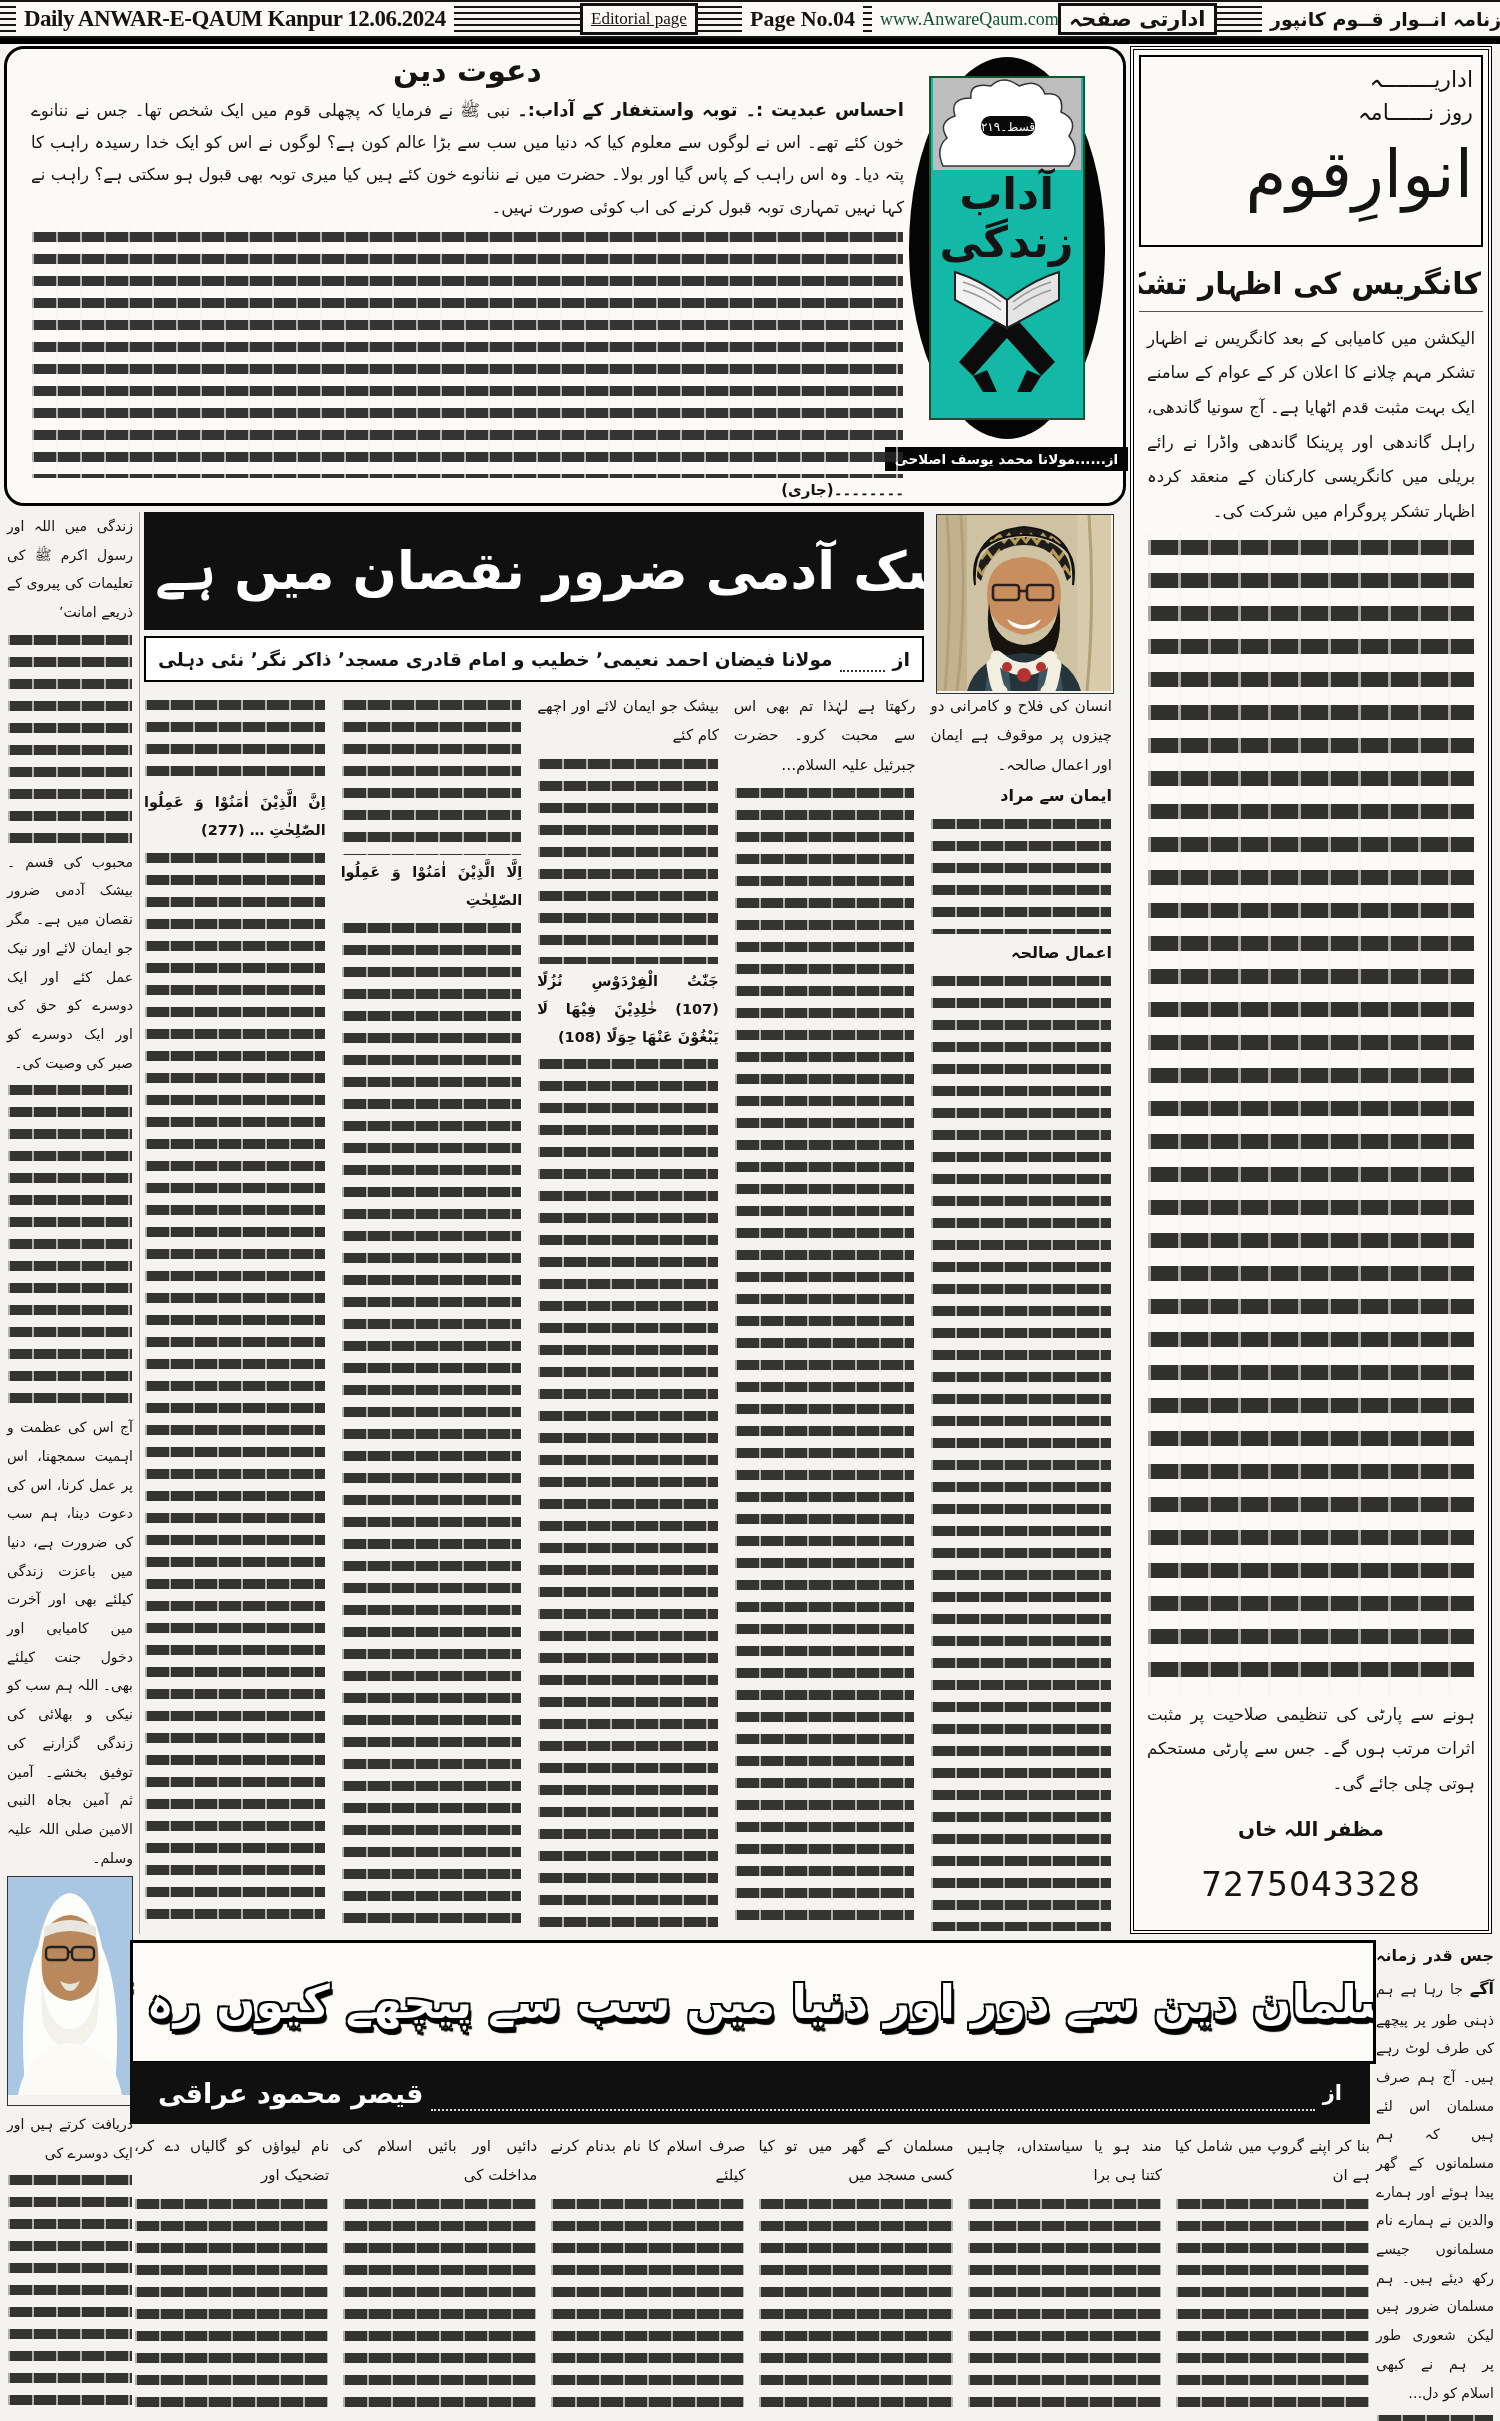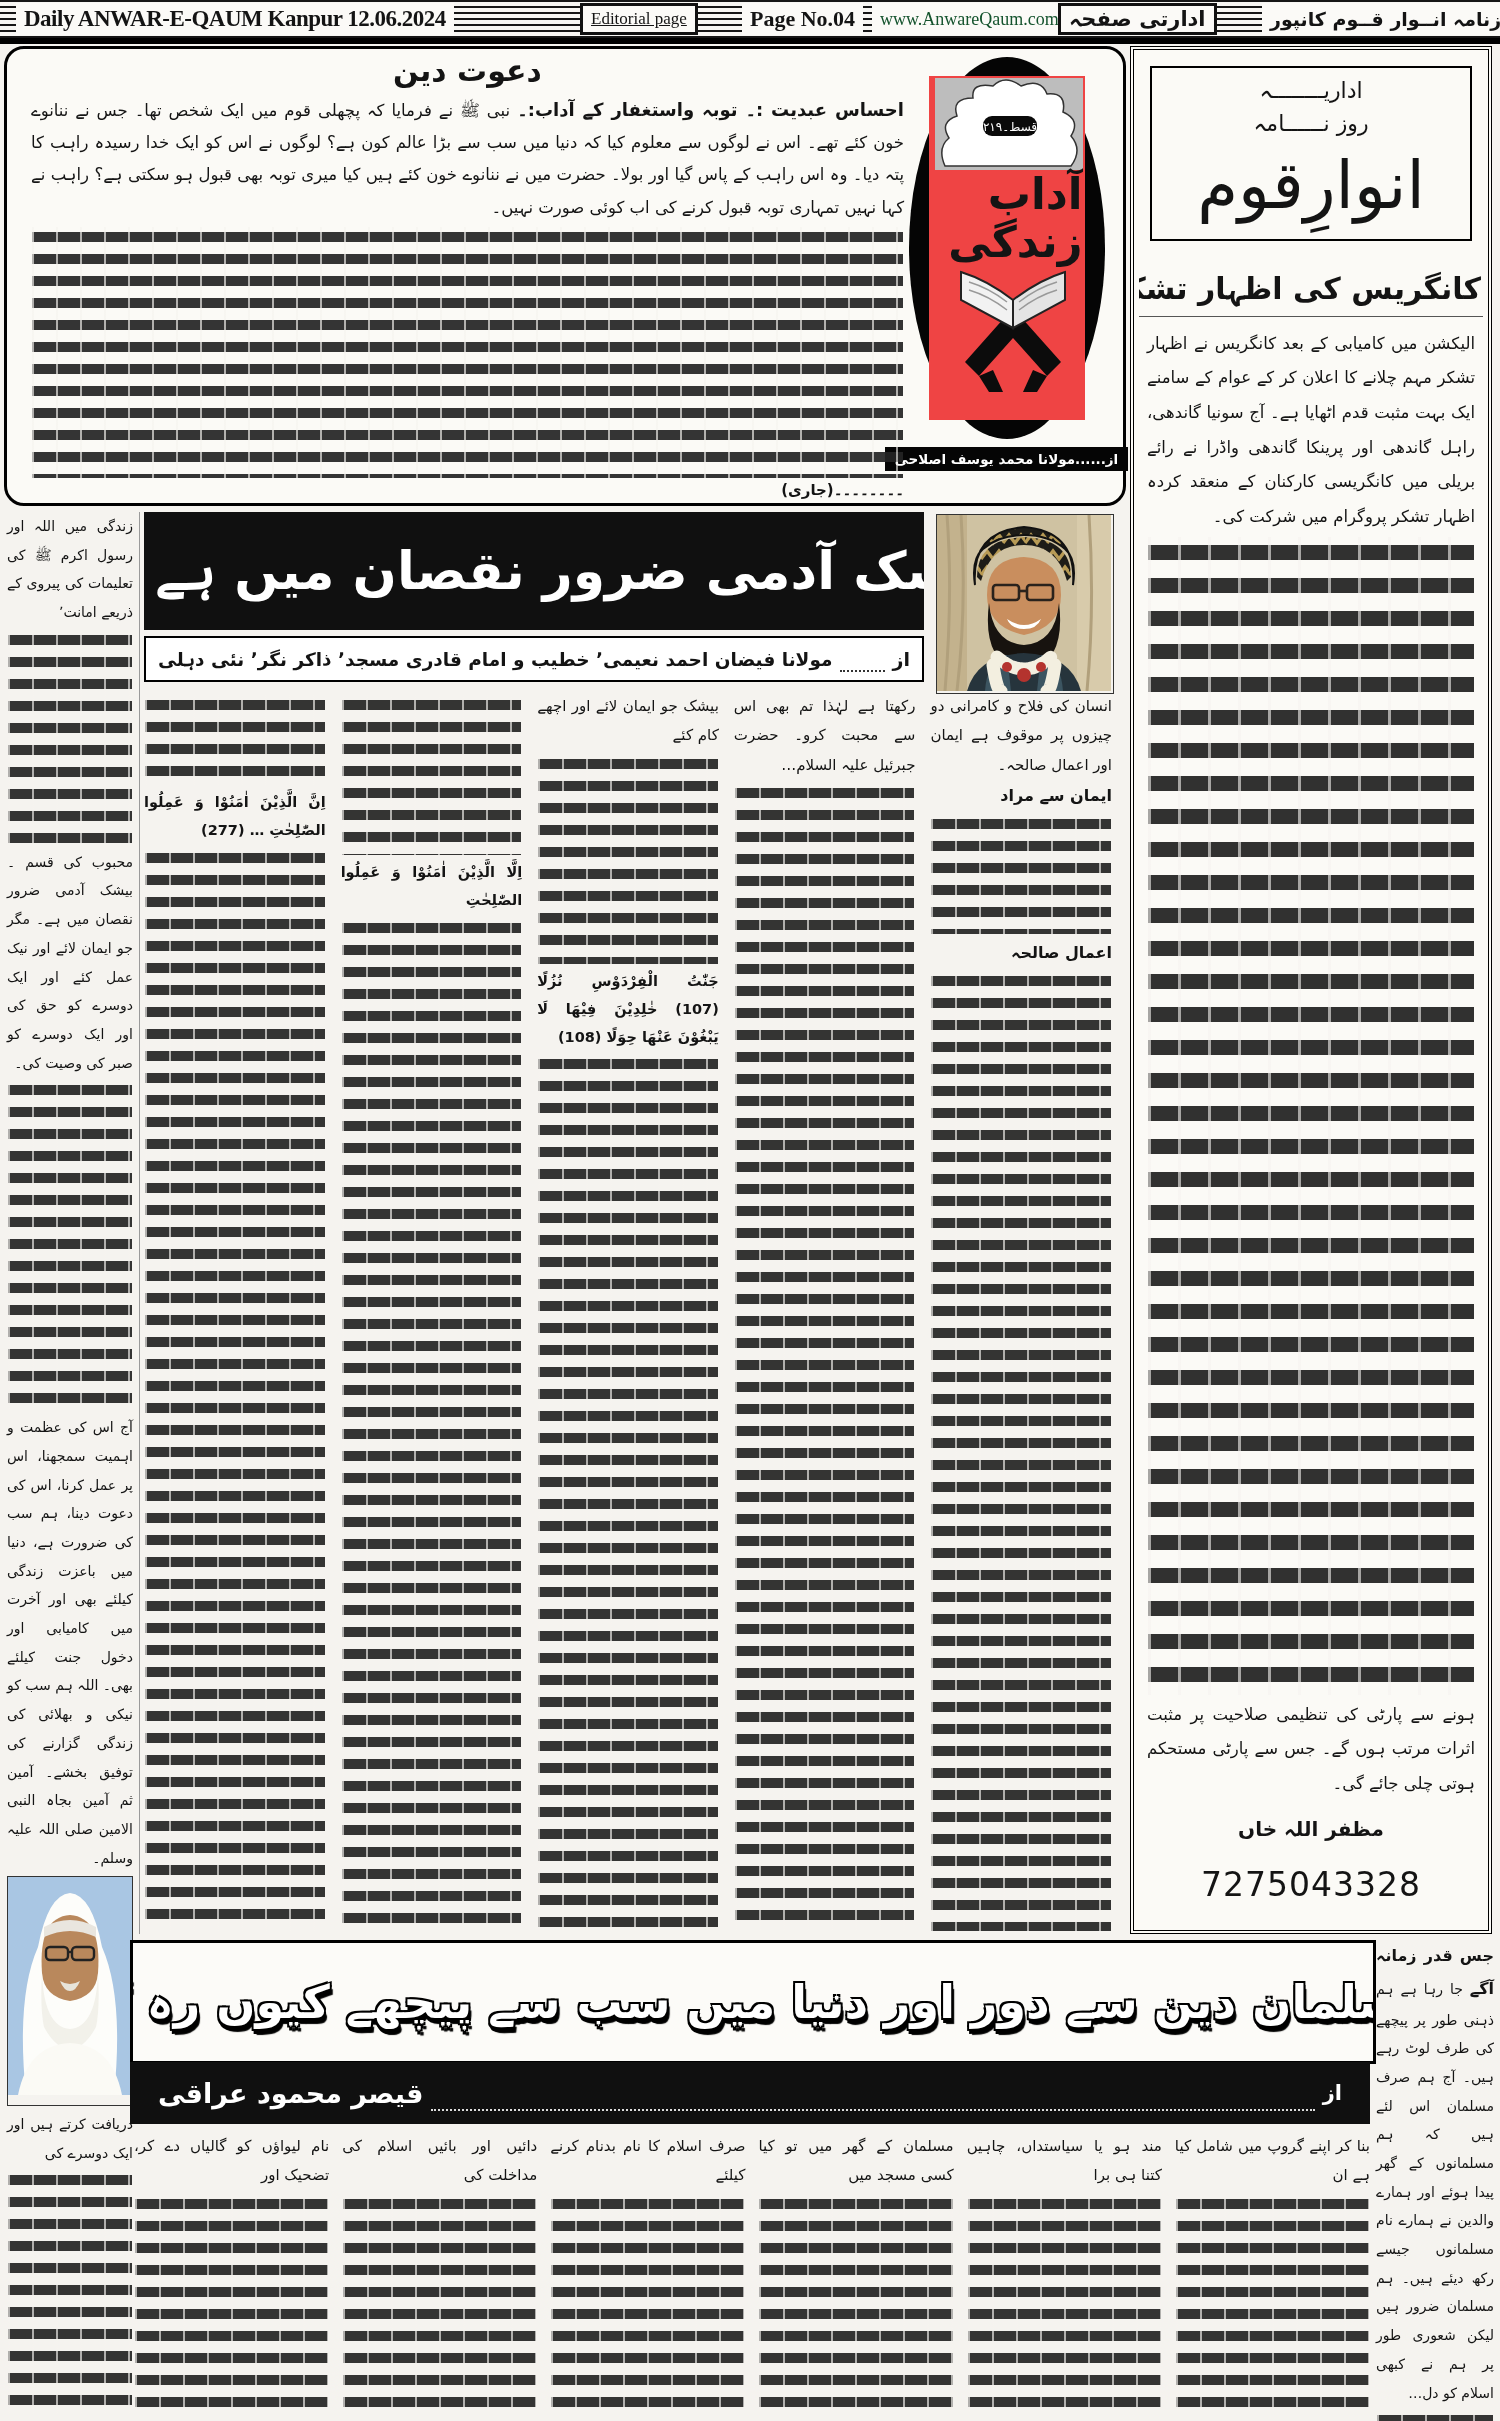--- a/index.html
+++ b/index.html
@@ -25,26 +25,26 @@
     repeating-linear-gradient(to bottom,transparent 0 8px,#202020 8px 23px,transparent 23px 33px);}
   
   .top-article{position:absolute;left:4px;top:46px;width:1122px;height:460px;border:3px solid #000;border-radius:20px;background:#fbfaf6;box-sizing:border-box;padding:4px 14px;display:flex;flex-direction:row;direction:rtl;}
   .ta-graphic{width:205px;flex:0 0 205px;display:flex;flex-direction:column;align-items:center;}
   .ta-text{flex:1;display:flex;flex-direction:column;padding-left:10px;}
   .ta-head{font-weight:bold;font-size:30px;text-align:center;margin:0 0 4px 0;}
   .ta-body{font-size:16.5px;line-height:1.95;}
   .ta-body b{font-size:18px;}
   .ta-cont{font-weight:bold;font-size:15px;}
   .adab-ellipse{width:196px;height:382px;background:#050505;border-radius:50%;display:flex;align-items:center;justify-content:center;margin-top:4px;}
-  .adab-box{width:152px;height:340px;background:#ef4444;border:2px solid #ef4444;display:flex;flex-direction:column;align-items:flex-start;overflow:hidden;}
+  .adab-box{width:152px;height:340px;background:#14b8a6;border:2px solid #14532d;display:flex;flex-direction:column;align-items:center;overflow:hidden;}
   .adab-title{font-weight:bold;font-size:43px;line-height:1.12;text-align:center;}
   .adab-credit{background:#050505;color:#fff;font-size:13.5px;font-weight:bold;padding:4px 10px;margin-top:8px;white-space:nowrap;direction:rtl;}
   
   .editorial{position:absolute;left:1130px;top:46px;width:362px;height:1888px;border:4px double #000;background:#fbfaf6;box-sizing:border-box;display:flex;flex-direction:column;}
-  .ed-mast{border:2px solid #000;margin:16px;padding:10px 8px 16px;text-align:center;direction:rtl;}
+  .ed-mast{border:2px solid #000;margin:5px;padding:10px 8px 33px;direction:rtl;}
   .ed-mast .l1{font-size:22px;letter-spacing:2px;}
   .ed-mast .l2{font-size:22px;letter-spacing:2px;margin-top:8px;}
   .ed-mast .ttl{font-size:66px;font-weight:normal;margin-top:14px;line-height:1.1;}
   .ed-headline{font-weight:bold;font-size:30px;text-align:center;padding:14px 2px 10px;white-space:nowrap;overflow:hidden;direction:rtl;border-bottom:1px solid #555;margin:0 5px;}
   .ed-body{flex:1;margin:4px 5px 5px;padding:6px 8px;font-size:16.5px;line-height:2.1;display:flex;flex-direction:column;direction:rtl;text-align:justify;}
   .ed-sign{font-weight:bold;font-size:20px;text-align:center;margin-top:6px;}
   .ed-phone{font-size:33px;text-align:center;direction:ltr;letter-spacing:1px;}
   
   .left-col{position:absolute;left:4px;top:512px;width:132px;height:1905px;display:flex;flex-direction:column;direction:rtl;font-size:14px;line-height:2.05;text-align:justify;box-sizing:border-box;padding:0 3px;}
   .vline{position:absolute;left:139px;top:512px;width:1px;height:1422px;background:#9a9a9a;}

